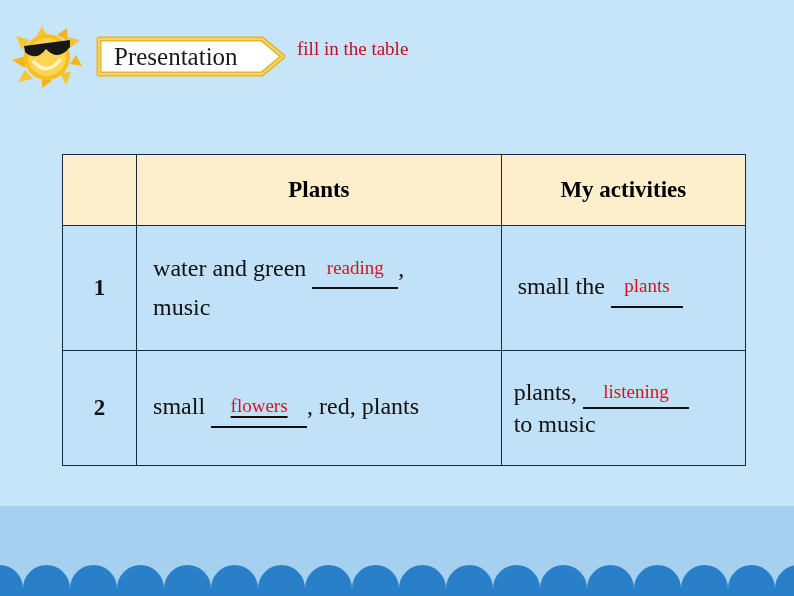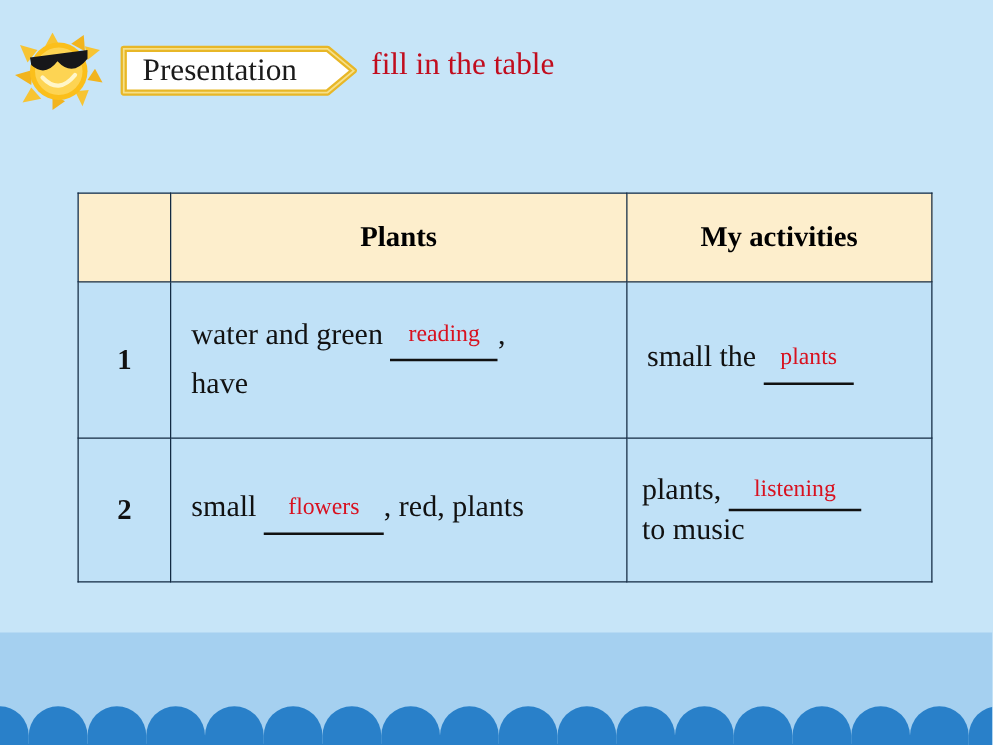--- a/index.html
+++ b/index.html
@@ -90,21 +90,21 @@
     font-size: 25px;
     color: #1a1a1a;
     font-family: "Liberation Serif", serif;
     white-space: nowrap;
   }
 
   #subtitle {
     position: absolute;
     left: 297px;
     top: 22px;
-    font-size: 25px;
+    font-size: 19px;
     color: #c10d1e;
     white-space: nowrap;
     font-family: "Liberation Serif", serif;
   }
 
   
   #data-table {
     position: absolute;
     left: 62px;
     top: 138px;
@@ -161,21 +161,21 @@
   }
   .blank .answer {
     color: #d81220;
     font-size: 19px;
     line-height: 1;
     position: relative;
     top: -2px;
     white-space: nowrap;
   }
   .blank.w-leaves    { width: 86px; }
-  .blank.w-flowers   { width: 96px; }
+  .blank.w-flowers   { width: 96px; text-decoration: underline; }
   .blank.w-plants    { width: 72px; }
   .blank.w-listening { width: 106px; }
 </style>
 </head>
 <body>
 
 <div id="slide" style="background: rgb(199, 229, 248);">
 
   <div id="banner-area">
 
@@ -233,21 +233,21 @@
       <tr class="row-1">
         <td class="num-cell">1</td>
 
         <td>
           <div class="cell-inner">
             <span>water and green</span>
             <span class="blank w-leaves">
               <span class="answer">reading</span>
             </span><span>,</span>
             <br>
-            <span>have</span>
+            <span>music</span>
           </div>
         </td>
 
         <td>
           <div class="cell-inner">
             <span>small the</span>
             <span class="blank w-plants">
               <span class="answer">plants</span>
             </span>
           </div>

